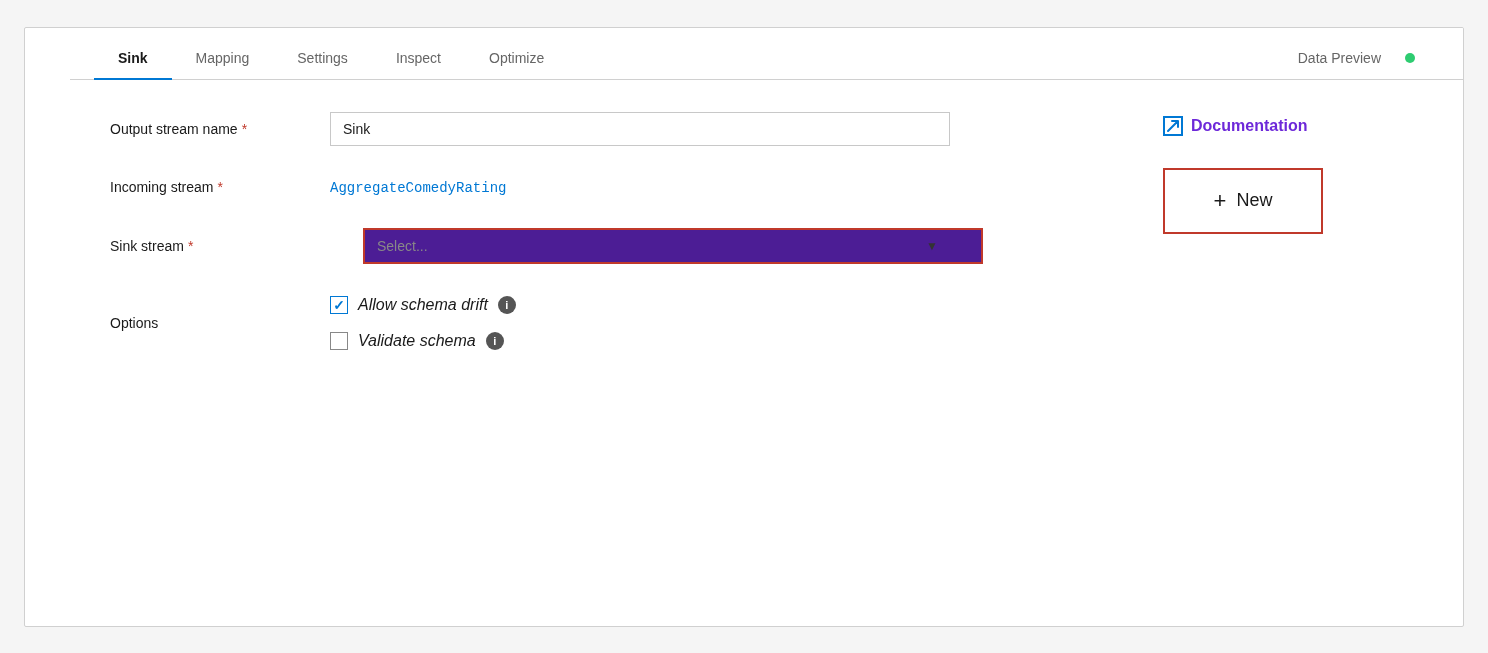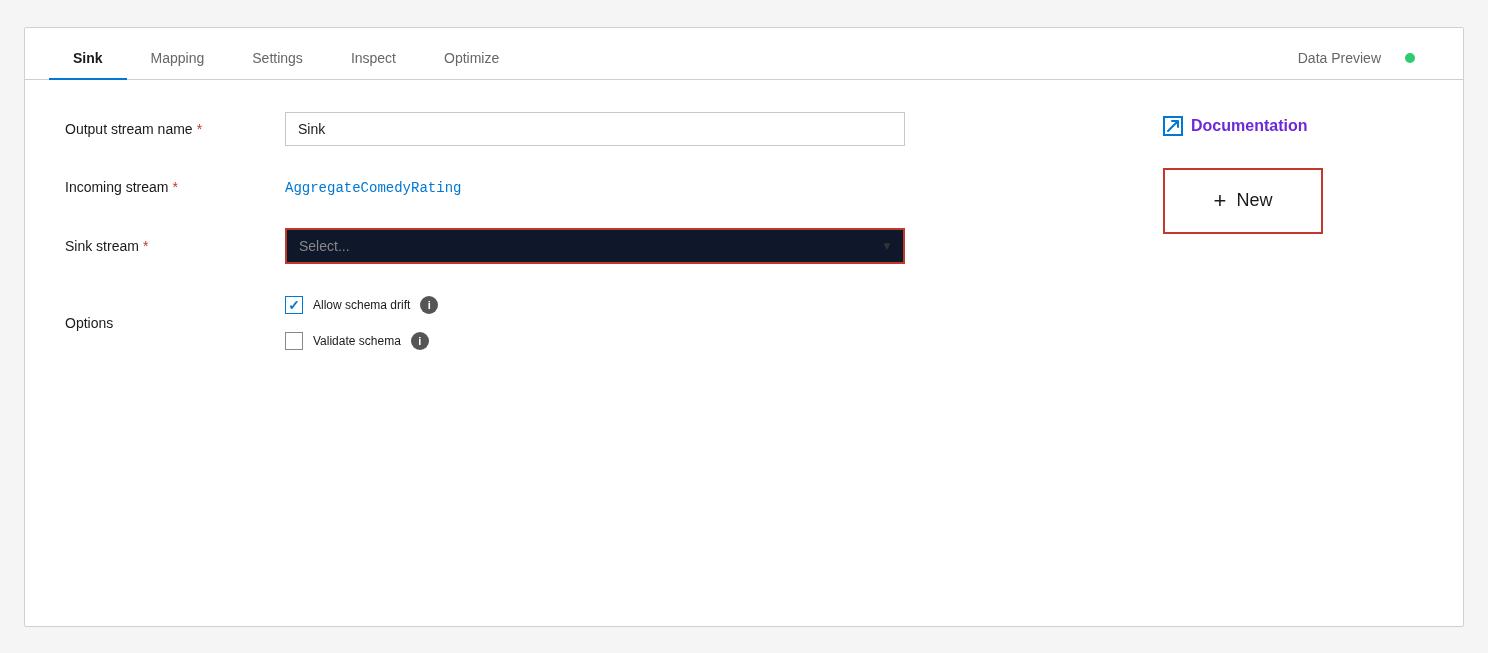--- a/index.html
+++ b/index.html
@@ -11,20 +11,21 @@
       justify-content: center;
       min-height: 100vh;
     }
     .card {
       background: #ffffff;
       border: 1px solid #d0d0d0;
       width: 1440px;
       min-height: 600px;
       border-radius: 2px;
       overflow: hidden;
+      padding-left: 45px;
     }
     
     .tab-bar {
       display: flex;
       align-items: flex-end;
       border-bottom: 1px solid #d0d0d0;
       padding: 0 24px;
       height: 52px;
       background: #fff;
     }
@@ -106,25 +107,26 @@
     .select-wrapper {
       position: relative;
       max-width: 620px;
     }
     .select-dropdown {
       width: 100%;
       padding: 8px 40px 8px 12px;
       border: 2px solid #c0392b;
       font-size: 14px;
       color: #888;
-      background: #0f172a;
+      background: #4c1d95;
       appearance: none;
       -webkit-appearance: none;
       outline: none;
       cursor: pointer;
+      margin-left: 33px;
     }
     .dropdown-arrow {
       position: absolute;
       right: 12px;
       top: 50%;
       transform: translateY(-50%);
       pointer-events: none;
       font-size: 12px;
       color: #333;
     }
@@ -153,22 +155,23 @@
     .checkbox-box.checked {
       background: #fff;
       border-color: #0078d4;
     }
     .checkmark {
       color: #0078d4;
       font-size: 14px;
       font-weight: bold;
     }
     .checkbox-label {
-      font-size: 12px;
-      color: #1a1a1a;
+      font-size: 16px;
+      color: #1a1a1a;
+      font-style: italic;
     }
     .info-icon {
       width: 18px;
       height: 18px;
       background: #555;
       border-radius: 50%;
       color: #fff;
       font-size: 11px;
       display: flex;
       align-items: center;

